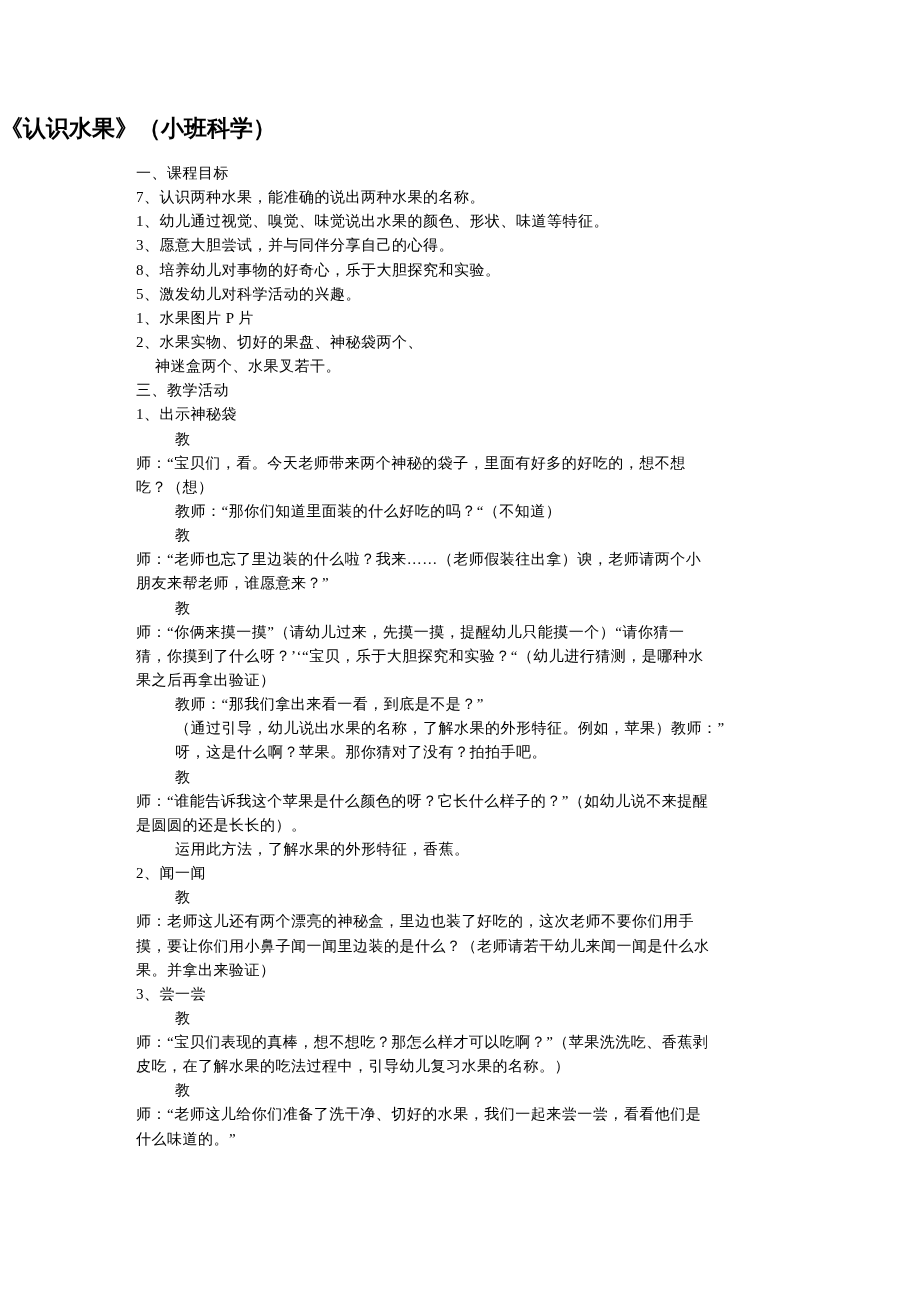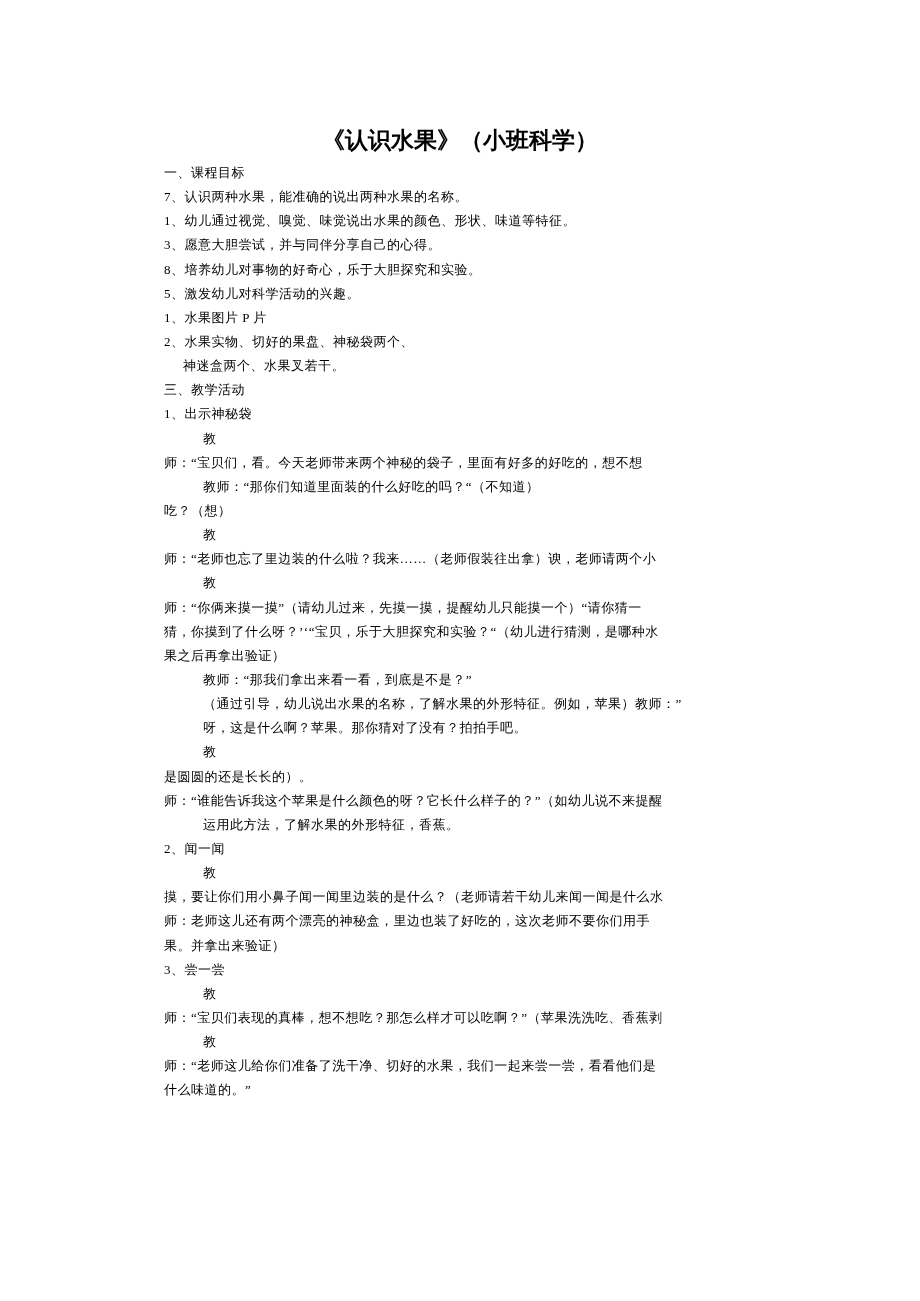--- a/index.html
+++ b/index.html
@@ -14,40 +14,37 @@
     background: #ffffff;
     overflow: hidden;
     font-family: "Liberation Serif", "DejaVu Serif", serif;
     color: #000000;
   }
   .doc-title {
     position: absolute;
     top: 114px;
     left: 0;
     width: 920px;
-    text-align: center;
     font-size: 23px;
     font-weight: bold;
     line-height: 30px;
     white-space: pre;
-    margin-top: 12px;
   }
   .doc-content {
     position: absolute;
     top: 161px;
     left: 136px;
     width: 680px;
   }
   .line {
-    font-size: 13px;
+    font-size: 15px;
     line-height: 24.15px;
     height: 24.15px;
     white-space: pre;
     letter-spacing: 0.5px;
-    margin-left: 28px;
   }
   .indent-1 { padding-left: 19px; }
   .indent-2 { padding-left: 39px; }
 </style>
 </head>
 <body>
 
 <div class="page">
   <div class="doc-title">《认识水果》（小班科学）</div>
   <div class="doc-content">
@@ -57,40 +54,42 @@
       <div class="line">3、愿意大胆尝试，并与同伴分享自己的心得。</div>
       <div class="line">8、培养幼儿对事物的好奇心，乐于大胆探究和实验。</div>
       <div class="line">5、激发幼儿对科学活动的兴趣。</div>
       <div class="line">1、水果图片 P 片</div>
       <div class="line">2、水果实物、切好的果盘、神秘袋两个、</div>
       <div class="line indent-1">神迷盒两个、水果叉若干。</div>
       <div class="line">三、教学活动</div>
       <div class="line">1、出示神秘袋</div>
       <div class="line indent-2">教</div>
       <div class="line">师：“宝贝们，看。今天老师带来两个神秘的袋子，里面有好多的好吃的，想不想</div>
+      <div class="line">吃？（想）</div>
       <div class="line indent-2">教师：“那你们知道里面装的什么好吃的吗？“（不知道）</div>
-      <div class="line">吃？（想）</div>
       <div class="line indent-2">教</div>
       <div class="line">师：“老师也忘了里边装的什么啦？我来……（老师假装往出拿）谀，老师请两个小</div>
+      <div class="line">朋友来帮老师，谁愿意来？”</div>
       <div class="line indent-2">教</div>
       <div class="line">师：“你俩来摸一摸”（请幼儿过来，先摸一摸，提醒幼儿只能摸一个）“请你猜一</div>
       <div class="line">猜，你摸到了什么呀？’‘“宝贝，乐于大胆探究和实验？“（幼儿进行猜测，是哪种水</div>
       <div class="line">果之后再拿出验证）</div>
       <div class="line indent-2">教师：“那我们拿出来看一看，到底是不是？”</div>
       <div class="line indent-2">（通过引导，幼儿说出水果的名称，了解水果的外形特征。例如，苹果）教师：”</div>
       <div class="line indent-2">呀，这是什么啊？苹果。那你猜对了没有？拍拍手吧。</div>
       <div class="line indent-2">教</div>
+      <div class="line">师：“谁能告诉我这个苹果是什么颜色的呀？它长什么样子的？”（如幼儿说不来提醒</div>
       <div class="line">是圆圆的还是长长的）。</div>
-      <div class="line">师：“谁能告诉我这个苹果是什么颜色的呀？它长什么样子的？”（如幼儿说不来提醒</div>
       <div class="line indent-2">运用此方法，了解水果的外形特征，香蕉。</div>
       <div class="line">2、闻一闻</div>
       <div class="line indent-2">教</div>
+      <div class="line">师：老师这儿还有两个漂亮的神秘盒，里边也装了好吃的，这次老师不要你们用手</div>
       <div class="line">摸，要让你们用小鼻子闻一闻里边装的是什么？（老师请若干幼儿来闻一闻是什么水</div>
-      <div class="line">师：老师这儿还有两个漂亮的神秘盒，里边也装了好吃的，这次老师不要你们用手</div>
       <div class="line">果。并拿出来验证）</div>
       <div class="line">3、尝一尝</div>
       <div class="line indent-2">教</div>
       <div class="line">师：“宝贝们表现的真棒，想不想吃？那怎么样才可以吃啊？”（苹果洗洗吃、香蕉剥</div>
+      <div class="line">皮吃，在了解水果的吃法过程中，引导幼儿复习水果的名称。）</div>
       <div class="line indent-2">教</div>
       <div class="line">师：“老师这儿给你们准备了洗干净、切好的水果，我们一起来尝一尝，看看他们是</div>
       <div class="line">什么味道的。”</div>
     </div>
 </div>
 
 </body></html>

